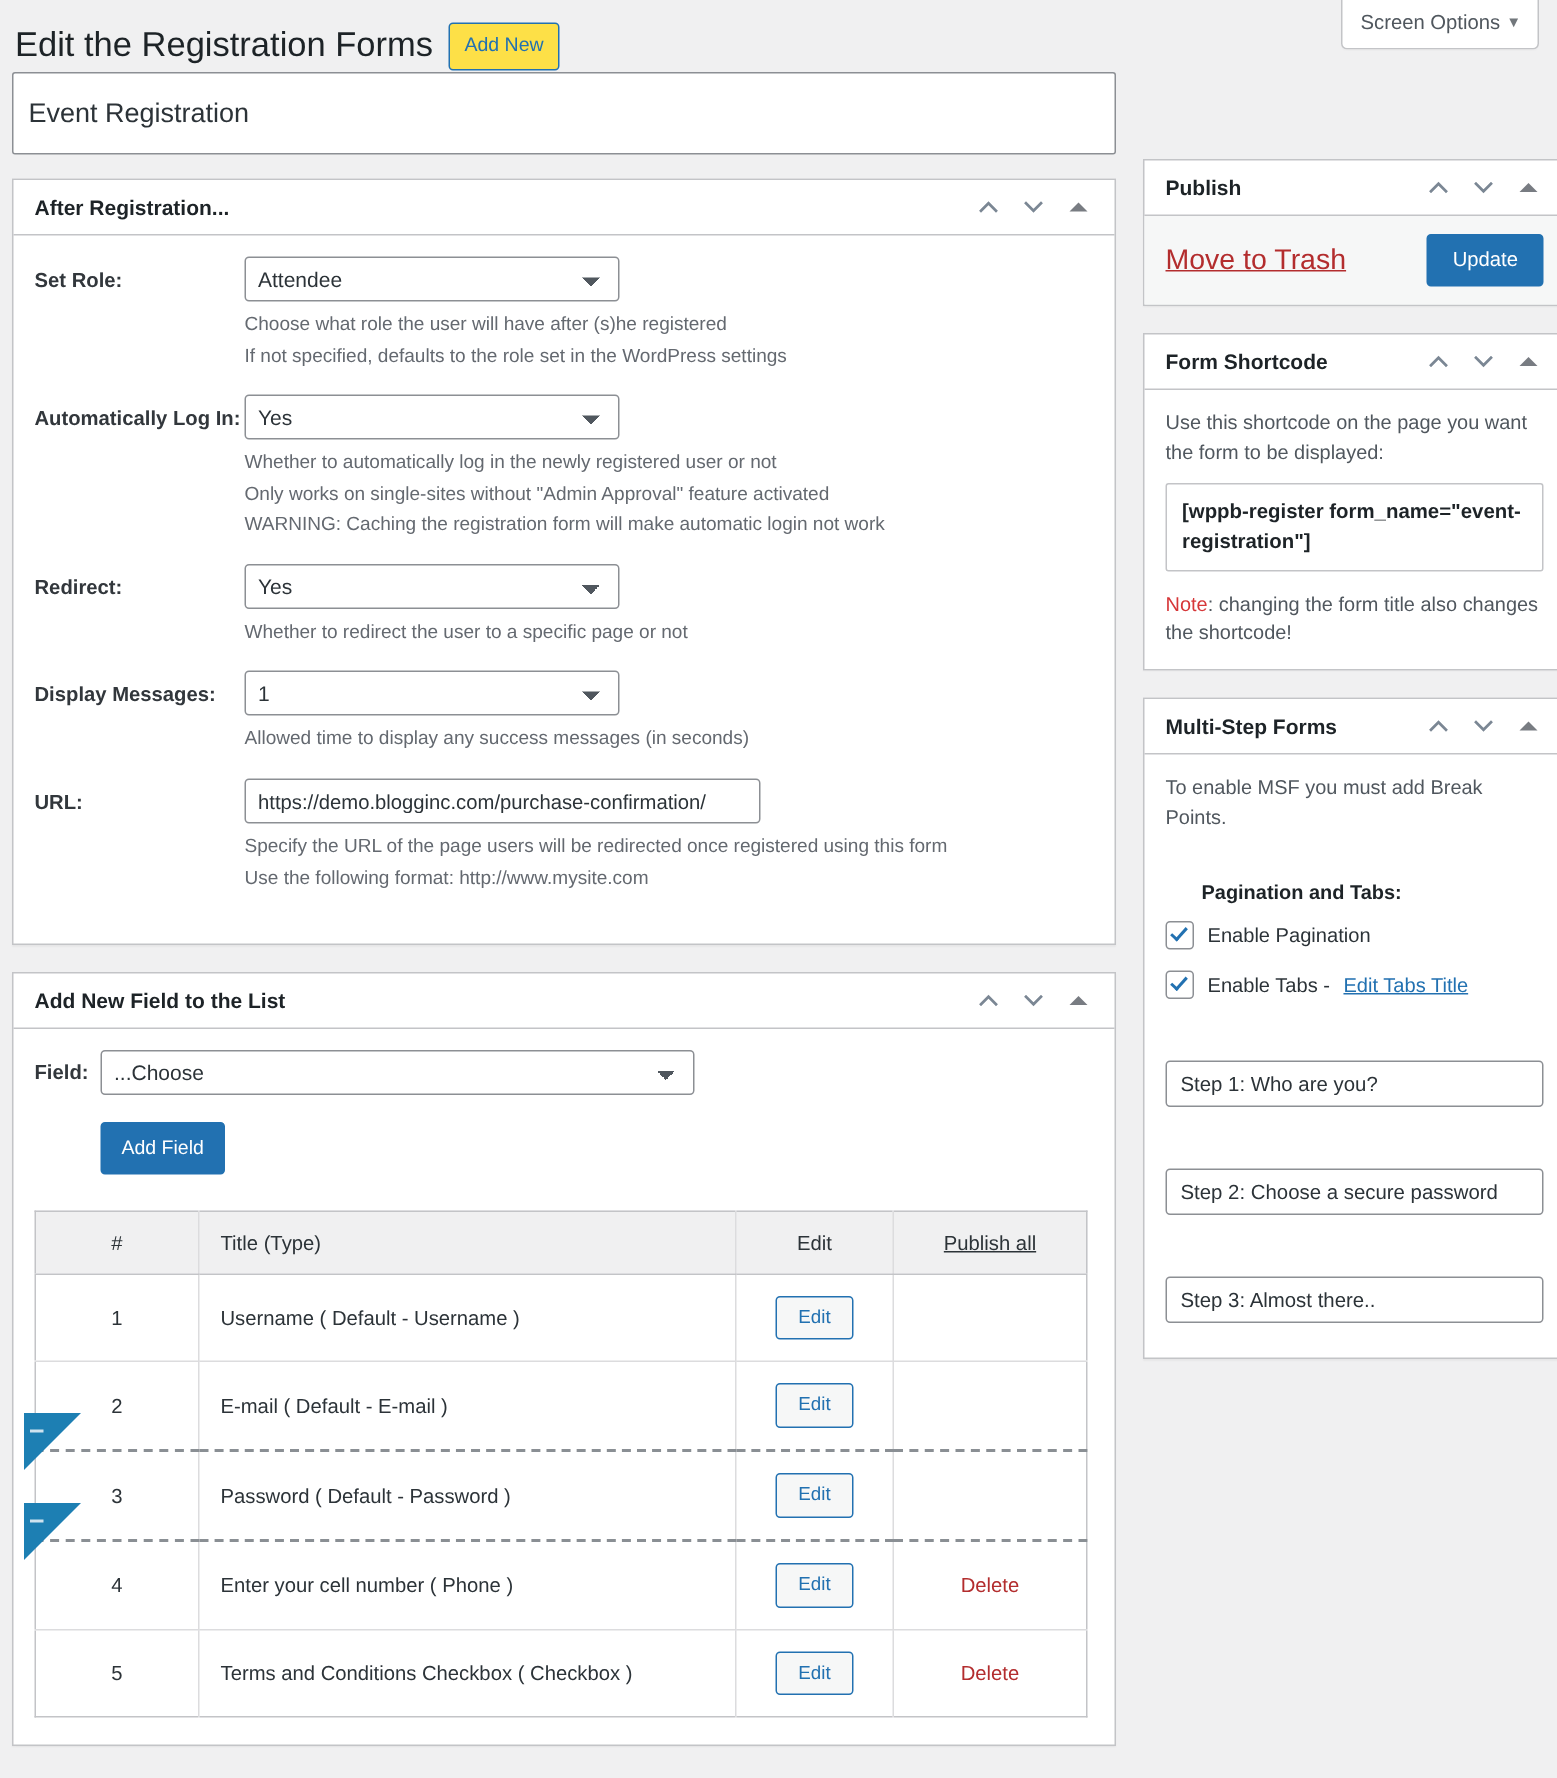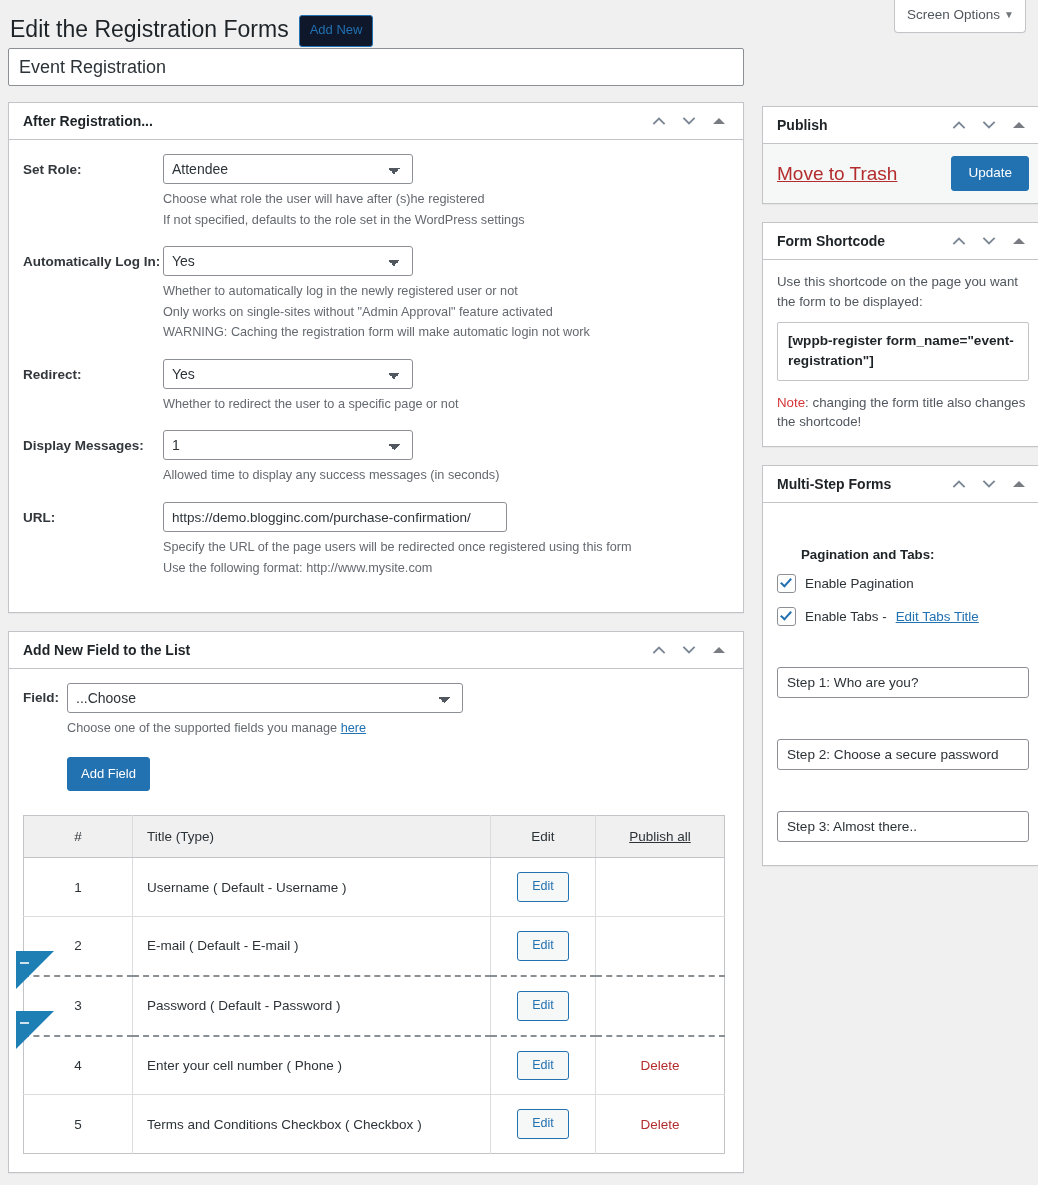--- a/index.html
+++ b/index.html
@@ -62,21 +62,21 @@
   h1.page-title {
     font-size: 23px;
     font-weight: 400;
     margin: 0;
     padding: 0;
     line-height: 1.3;
     color: #1d2327;
   }
   .add-new-btn {
     display: inline-block;
-    background: #0f172a;
+    background: #fde047;
     border: 1px solid #2271b1;
     color: #2271b1;
     font-size: 13px;
     border-radius: 3px;
     padding: 4px 10px 5px;
     cursor: pointer;
     line-height: 1.6;
     position: relative;
     top: 1px;
   }
@@ -92,21 +92,21 @@
   
   .title-input {
     width: 100%;
     box-sizing: border-box;
     font-size: 18px;
     padding: 8px 10px;
     border: 1px solid #8c8f94;
     border-radius: 2px;
     background: #fff;
     color: #2c3338;
-    height: 38px;
+    height: 55px;
     outline: none;
     font-family: "Liberation Sans", sans-serif;
     margin-bottom: 16px;
   }
 
   
   .postbox {
     background: #fff;
     border: 1px solid #c3c4c7;
     box-shadow: 0 1px 1px rgba(0,0,0,.04);
@@ -552,23 +552,20 @@
           </div>
         </div>
         <div class="postbox-inner">
 
           <div class="field-row">
             <div class="form-label">Field:</div>
             <div class="form-control">
               <select class="wp-select wide">
                 <option>...Choose</option>
               </select>
-              <div class="hint">
-                <span>Choose one of the supported fields you manage </span><a href="#">here</a>
-              </div>
               <div class="add-field-wrap">
                 <span class="btn-primary">Add Field</span>
               </div>
             </div>
           </div>
 
           <table class="fields-table">
             <thead>
               <tr>
                 <th class="col-num">#</th>
@@ -692,20 +689,21 @@
               <svg width="16" height="16" viewBox="0 0 16 16">
                   <path d="M3 5.5L8 10.5L13 5.5" stroke="#7b8794" stroke-width="1.8" fill="none" stroke-linecap="square"></path>
                 </svg>
             </span>
             <span class="hndle-btn">
                 <span class="tri-toggle"></span>
               </span>
           </div>
         </div>
         <div class="side-inner">
+          <div class="side-text">To enable MSF you must add Break Points.</div>
           <div class="msf-sub">Pagination and Tabs:</div>
 
           <div class="check-row">
             <span class="cbox"></span>
             <span>Enable Pagination</span>
           </div>
 
           <div class="check-row">
             <span class="cbox"></span>
             <span>Enable Tabs - </span>

